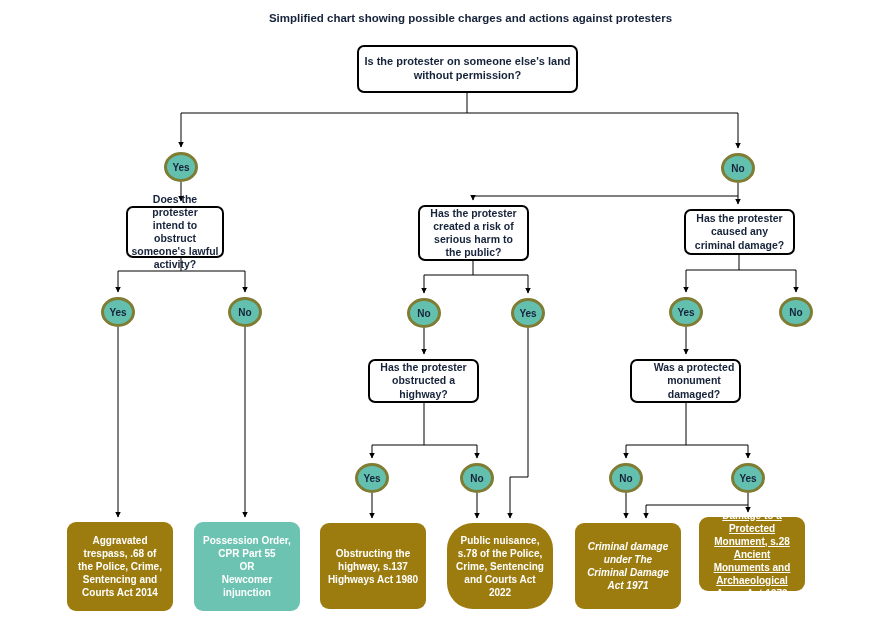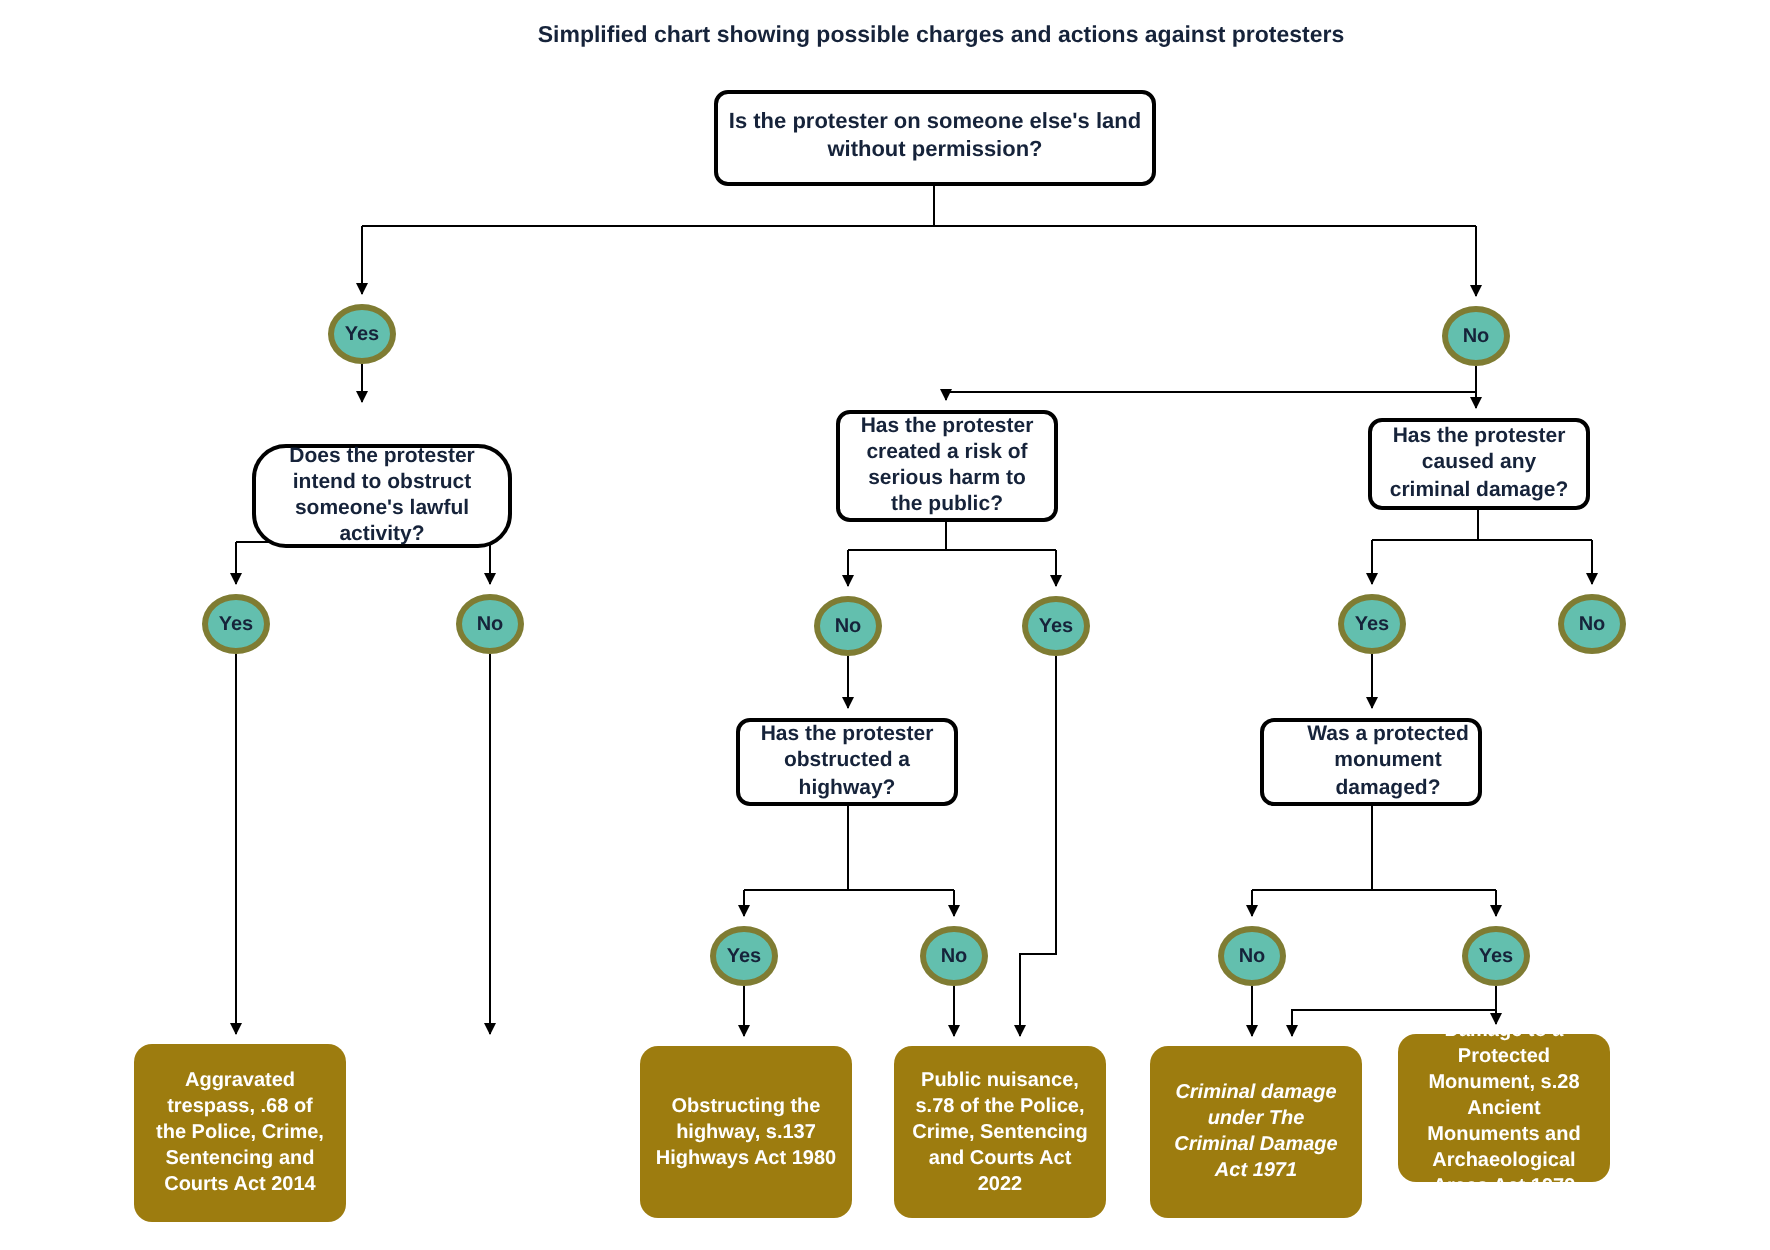--- a/index.html
+++ b/index.html
@@ -111,21 +111,21 @@
       <path d="M626,445 V458" marker-end="url(#arw)"></path>
       <path d="M748,445 V458" marker-end="url(#arw)"></path>
       <path d="M626,493 V518" marker-end="url(#arw)"></path>
       <path d="M748,493 V512" marker-end="url(#arw)"></path>
       <path d="M748,505 H646 V518" marker-end="url(#arw)"></path>
     </g>
   </svg>
 
   <div class="qbox root" style="left:357px;top:45px;width:221px;height:48px;">Is the protester on someone else's land
 without permission?</div>
-  <div class="qbox" style="left:126px;top:222px;width:130px;height:52px;border-radius:17px;">Does the protester
+  <div class="qbox" style="left:126px;top:206px;width:98px;height:52px;">Does the protester
 intend to obstruct
 someone's lawful
 activity?</div>
   <div class="qbox" style="left:418px;top:205px;width:111px;height:56px;">Has the protester
 created a risk of
 serious harm to
 the public?</div>
   <div class="qbox" style="left:684px;top:209px;width:111px;height:46px;">Has the protester
 caused any
 criminal damage?</div>
@@ -147,33 +147,38 @@
   <div class="circle" style="left:355px;top:463px;">Yes</div>
   <div class="circle" style="left:460px;top:463px;">No</div>
   <div class="circle" style="left:609px;top:463px;">No</div>
   <div class="circle" style="left:731px;top:463px;">Yes</div>
 
   <div class="outcome gold" style="left:67px;top:522px;width:106px;height:89px;">Aggravated
 trespass, .68 of
 the Police, Crime,
 Sentencing and
 Courts Act 2014</div>
+  <div class="outcome teal" style="left:194px;top:522px;width:106px;height:89px;">Possession Order,
+CPR Part 55
+OR
+Newcomer
+injunction</div>
   <div class="outcome gold" style="left:320px;top:523px;width:106px;height:86px;">Obstructing the
 highway, s.137
 Highways Act 1980</div>
-  <div class="outcome gold" style="left:447px;top:523px;width:106px;height:86px;">Public nuisance,
+  <div class="outcome gold" style="left:447px;top:523px;width:106px;height:86px;border-radius:26px;">Public nuisance,
 s.78 of the Police,
 Crime, Sentencing
 and Courts Act
 2022</div>
   <div class="outcome gold" style="left:575px;top:523px;width:106px;height:86px;font-style:italic;">Criminal damage
 under The
 Criminal Damage
 Act 1971</div>
-  <div class="outcome gold" style="left:699px;top:517px;width:106px;height:74px;">Damage to a
+  <div class="outcome gold" style="left:699px;top:517px;width:106px;height:74px;text-decoration:underline;">Damage to a
 Protected
 Monument, s.28
 Ancient
 Monuments and
 Archaeological
 Areas Act 1979</div>
 
 </div>
 
 </body></html>

